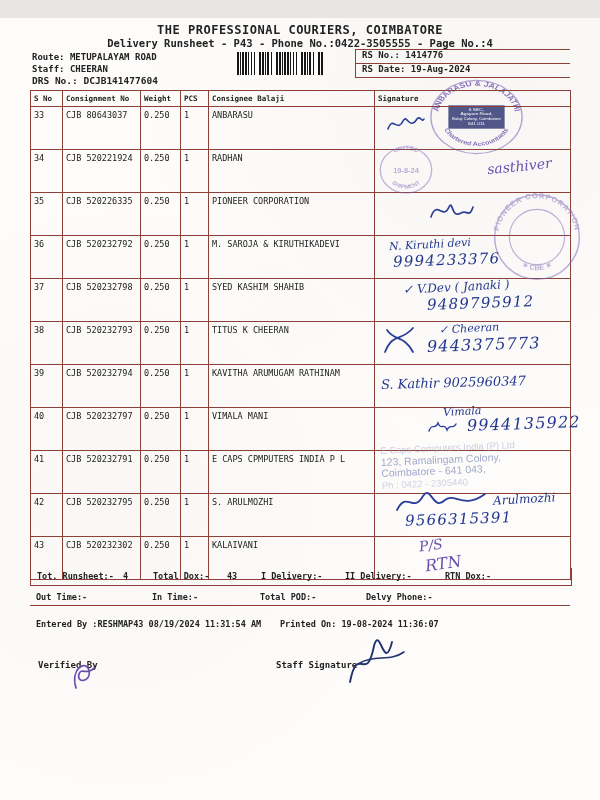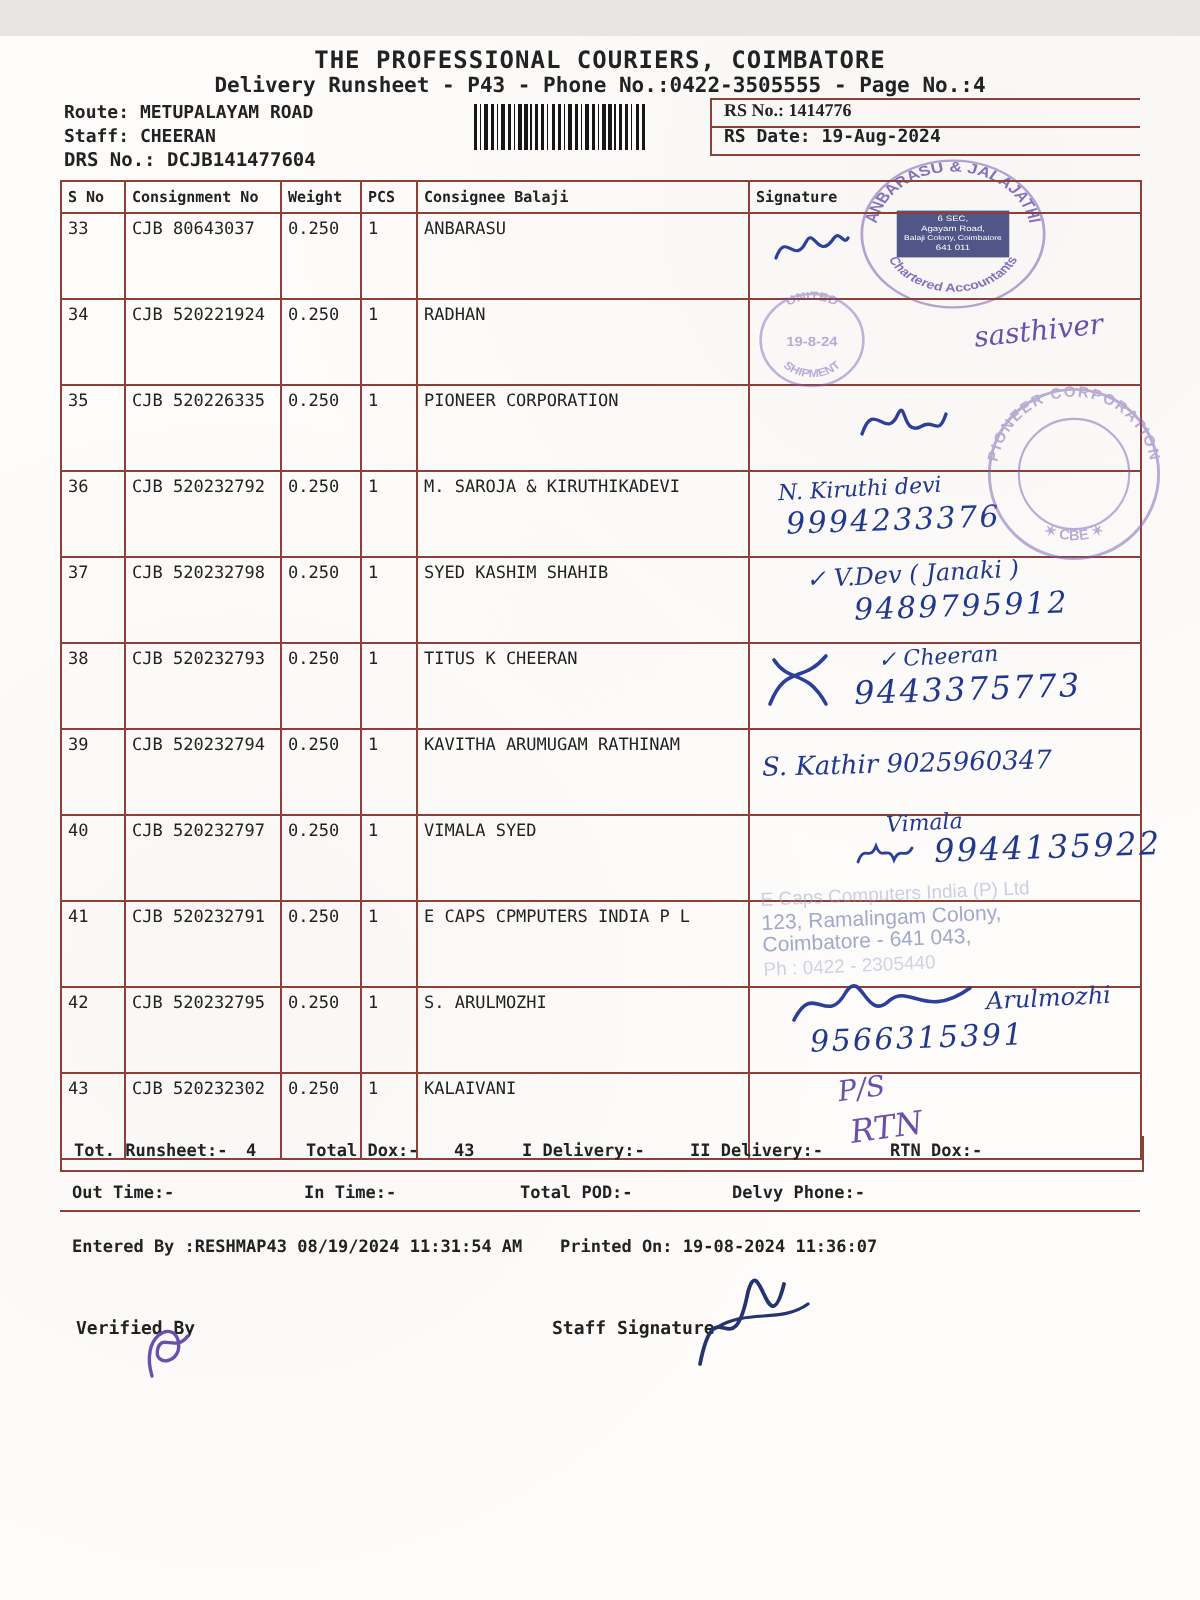--- a/index.html
+++ b/index.html
@@ -14,21 +14,21 @@
   .abs { position:absolute; }
   .org-title { top:5px; left:0; right:0; text-align:center; font-weight:bold; font-size:12px; letter-spacing:0.5px; }
   .subtitle  { top:19px; left:0; right:0; text-align:center; font-weight:bold; font-size:10.5px; }
 
   .meta-left { top:33px; left:32px; font-size:9px; font-weight:bold; line-height:12px; }
   .meta-left .drs { font-size:9.5px; }
 
   .rs-box { top:31px; left:355px; width:214px; height:27px;
     border-top:1px solid #8d4037; border-bottom:1px solid #8d4037; border-left:1px solid #8d4037; }
   .rs-row { height:13px; font-size:9px; font-weight:bold; padding-left:6px; }
-  .rs-row.first { border-bottom:1px solid #8d4037;font-family:Liberation Serif, serif; }
+  .rs-row.first { border-bottom:1px solid #8d4037; }
 
   .barcode { top:34px; left:237px; width:86px; height:23px;
     background:repeating-linear-gradient(90deg,
       #161616 0px, #161616 1.6px, #fdfcfa 1.6px, #fdfcfa 3px,
       #161616 3px, #161616 3.6px, #fdfcfa 3.6px, #fdfcfa 5.2px,
       #161616 5.2px, #161616 7px, #fdfcfa 7px, #fdfcfa 8.4px); }
 
   table.runsheet { position:absolute; top:72px; left:30px; width:540px;
     border-collapse:collapse; table-layout:fixed; }
   .runsheet th { border:1px solid #8d4037; font-size:7.5px; font-weight:bold;
@@ -252,21 +252,21 @@
         <td class="sig">
           <span class="hw" style="top:10px; left:6px; font-size:13px; transform:rotate(-1.5deg);">S. Kathir   9025960347</span>
         </td>
       </tr>
 
       <tr>
         <td>40</td>
         <td>CJB 520232797</td>
         <td>0.250</td>
         <td>1</td>
-        <td>VIMALA SYED</td>
+        <td>VIMALA MANI</td>
         <td class="sig">
           <span class="hw hw-name" style="top:-3px; left:68px;">Vimala</span>
           <svg class="stamp-svg" style="top:12px; left:52px;" width="32" height="14" viewBox="0 0 32 14">
             <path d="M2,11 C5,2 8,11 11,3 C14,11 17,2 20,10 C23,3 26,10 29,4" fill="none" stroke="#2b3f9b" stroke-width="1.4" stroke-linecap="round"></path>
           </svg>
           <span class="hw hw-num" style="top:6px; left:92px; font-size:16px;">9944135922</span>
         </td>
       </tr>
 
       <tr>

